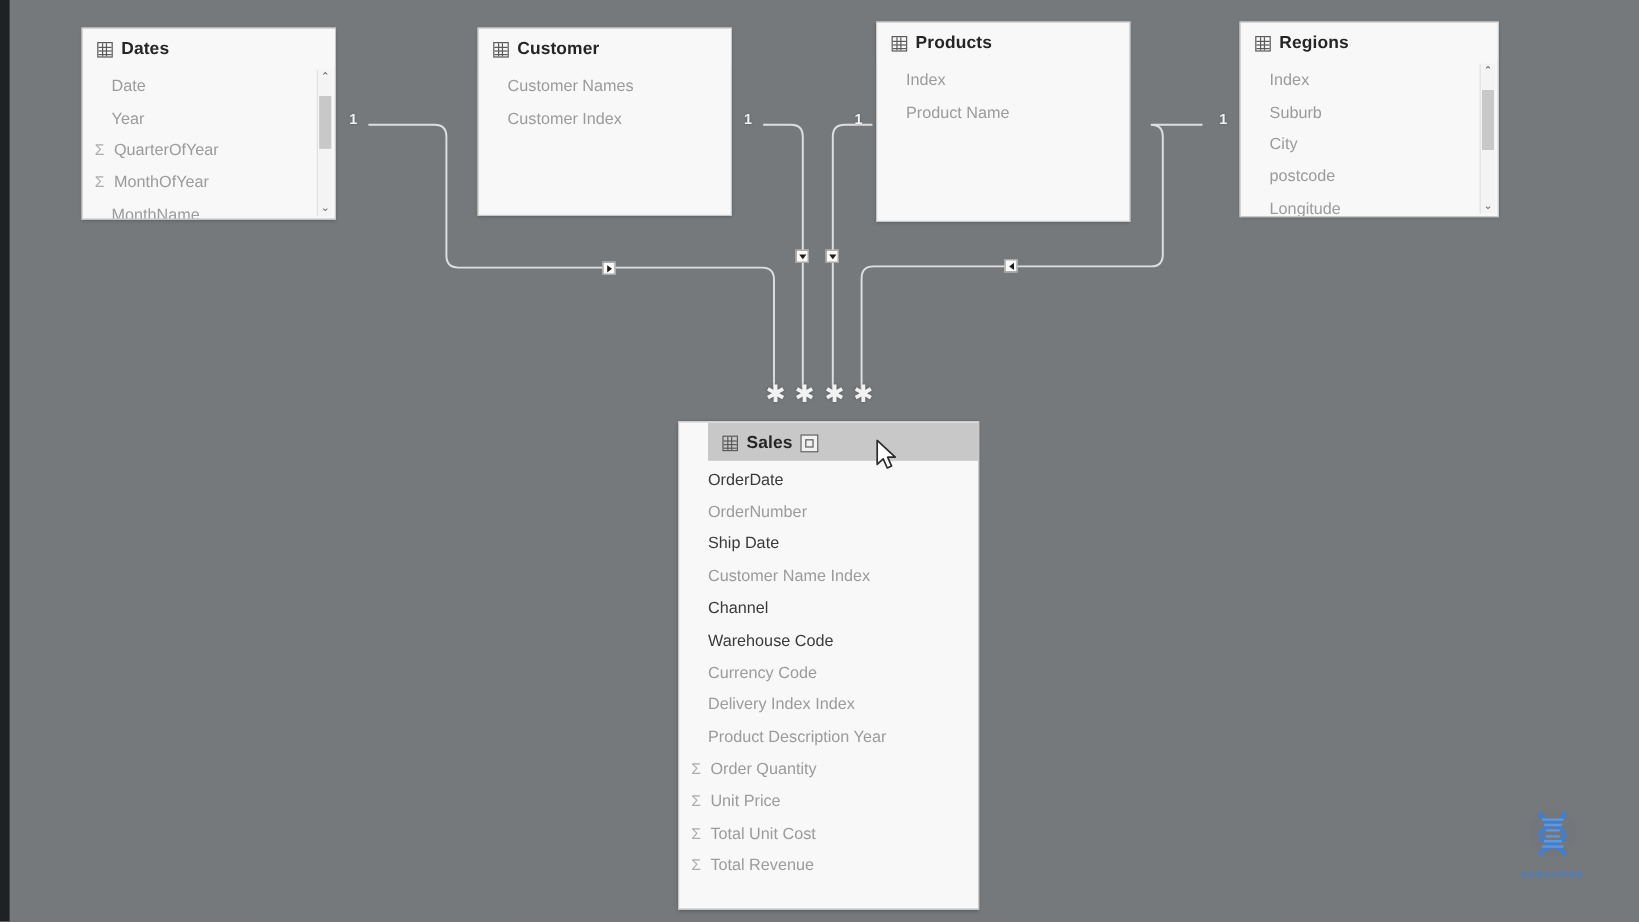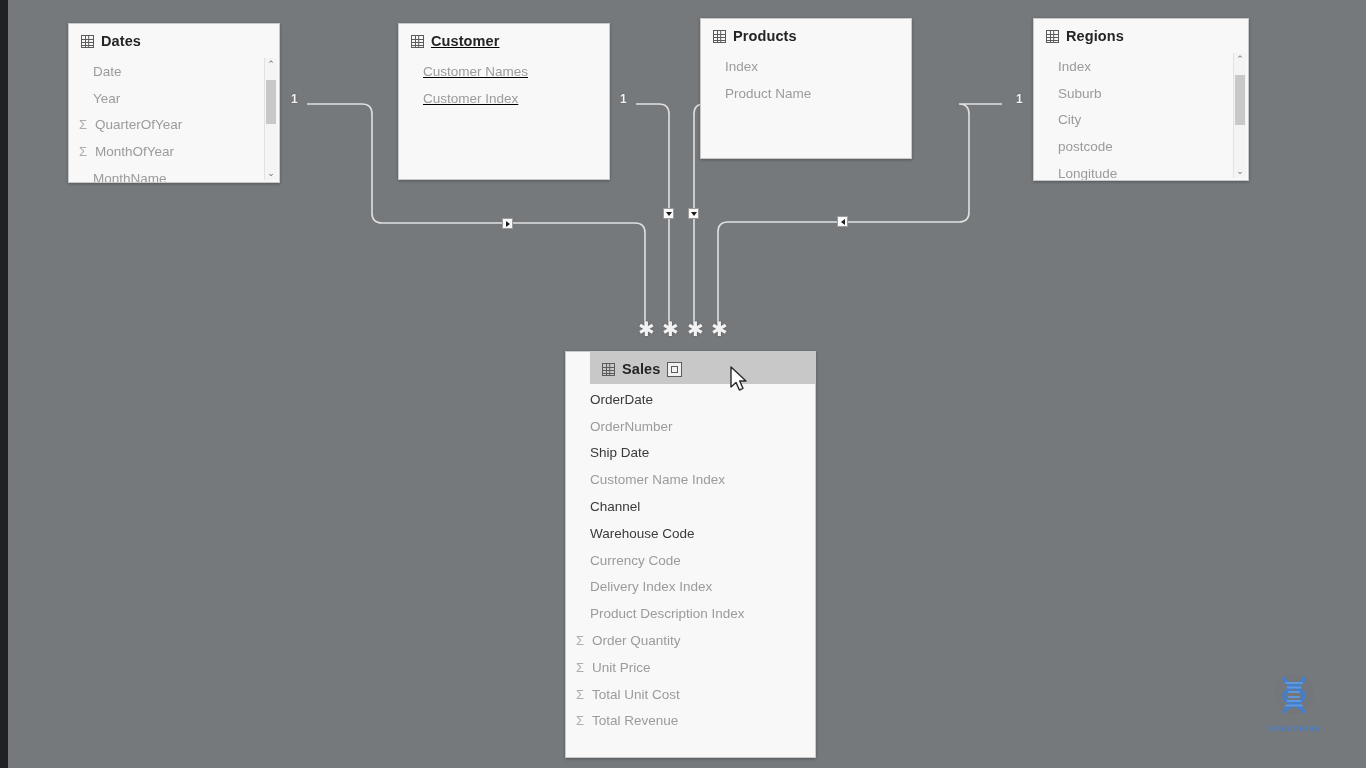--- a/index.html
+++ b/index.html
@@ -229,35 +229,35 @@
           <div class="field">
             <span>MonthName</span>
           </div>
         </div>
         <div class="vscroll" style="top: 34px; height: 122px;">
           <div class="arrow">⌃</div>
           <div class="thumb" style="top: 22px; height: 44px;"></div>
           <div class="arrow" style="position: absolute; bottom: 0px; left: 0px; right: 0px;">⌄</div>
         </div>
       </div>
-      <div class="tbl" style="left: 398px; top: 23px; width: 212px; height: 157px; text-decoration: underline;">
+      <div class="tbl" style="left: 398px; top: 23px; width: 212px; height: 157px;">
         <div class="tbl-head">
           <span class="grid-icon"></span>
           <span class="tbl-title">Customer</span>
         </div>
         <div class="tbl-fields">
           <div class="field">
             <span>Customer Names</span>
           </div>
           <div class="field">
             <span>Customer Index</span>
           </div>
         </div>
       </div>
-      <div class="tbl" style="left: 700px; top: 18px; width: 212px; height: 141px; text-align: center;">
+      <div class="tbl" style="left: 730px; top: 18px; width: 212px; height: 167px; text-align: center;">
         <div class="tbl-head">
           <span class="grid-icon"></span>
           <span class="tbl-title">Products</span>
         </div>
         <div class="tbl-fields">
           <div class="field">
             <span>Index</span>
           </div>
           <div class="field">
             <span>Product Name</span>
@@ -317,21 +317,21 @@
           <div class="field dark">
             <span>Warehouse Code</span>
           </div>
           <div class="field">
             <span>Currency Code</span>
           </div>
           <div class="field">
             <span>Delivery Index Index</span>
           </div>
           <div class="field">
-            <span>Product Description Index</span>
+            <span>Product Description Year</span>
           </div>
           <div class="field">
             <span class="sigma">Σ</span>
             <span>Order Quantity</span>
           </div>
           <div class="field">
             <span class="sigma">Σ</span>
             <span>Unit Price</span>
           </div>
           <div class="field">

